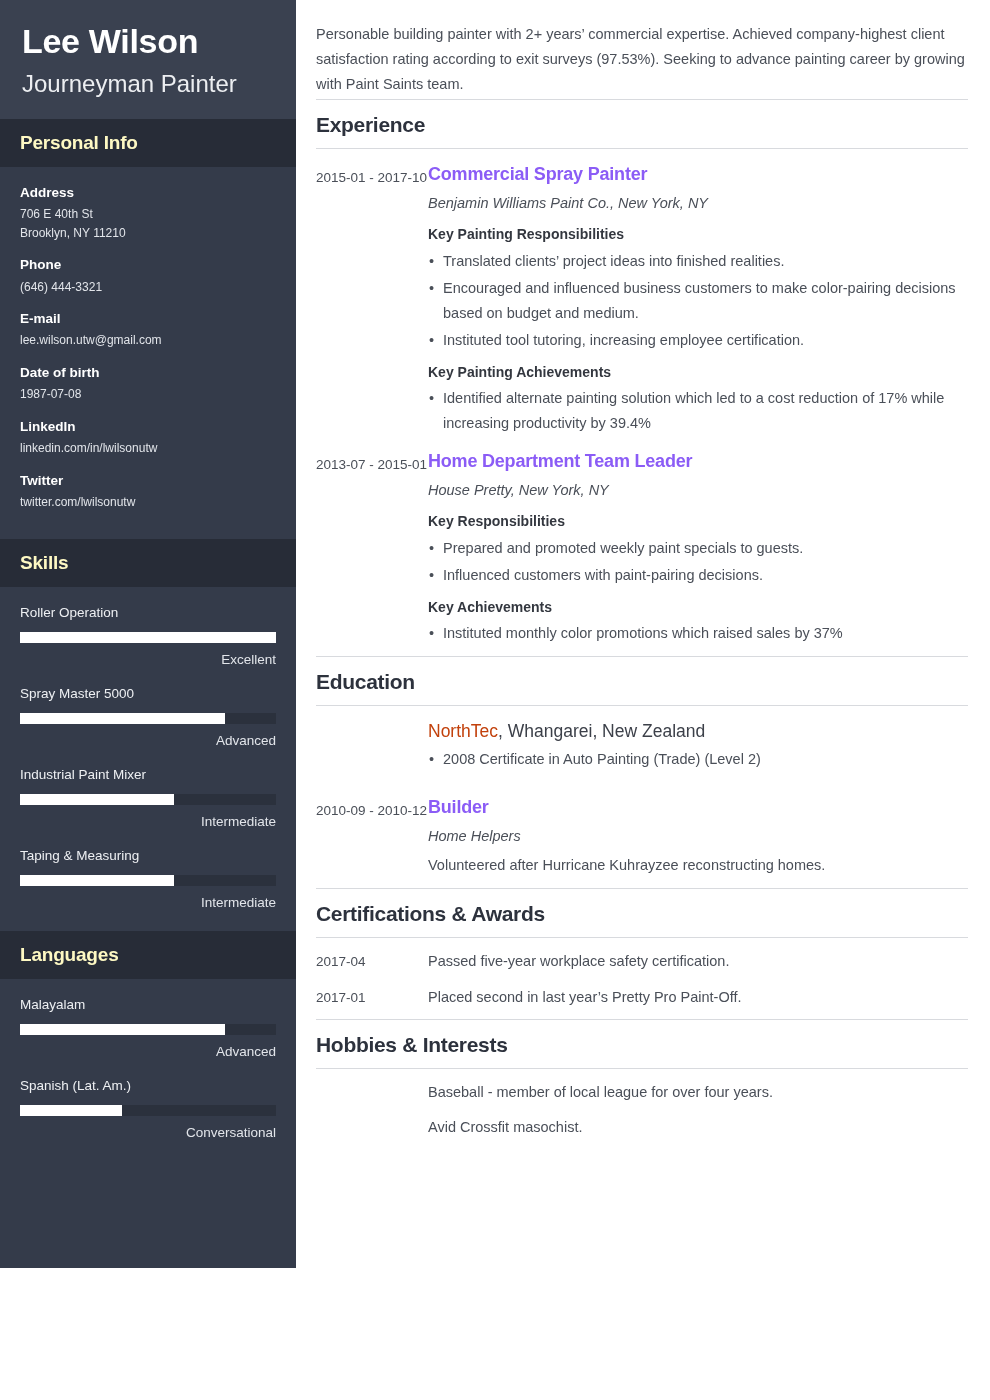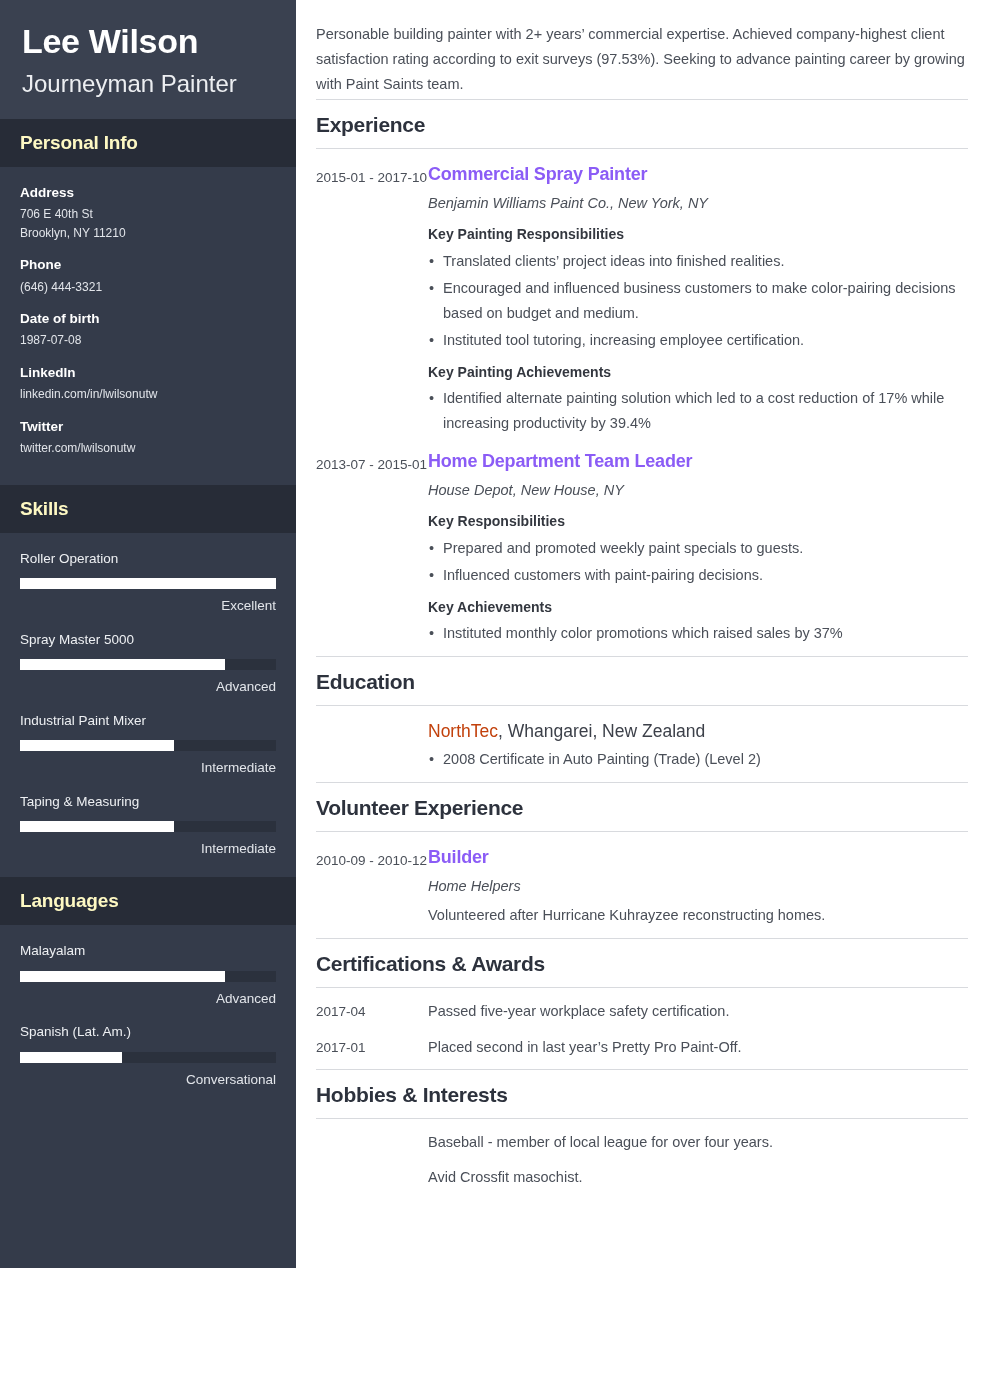--- a/index.html
+++ b/index.html
@@ -135,20 +135,24 @@
     <div class="side-section-title">Personal Info</div>
     <div class="side-body">
       <div class="info-group">
         <div class="info-label">Address</div>
         <div class="info-value">706 E 40th St</div>
         <div class="info-value">Brooklyn, NY 11210</div>
       </div>
       <div class="info-group">
         <div class="info-label">Phone</div>
         <div class="info-value">(646) 444-3321</div>
+      </div>
+      <div class="info-group">
+        <div class="info-label">E-mail</div>
+        <div class="info-value">lee.wilson.utw@gmail.com</div>
       </div>
       <div class="info-group">
         <div class="info-label">Date of birth</div>
         <div class="info-value">1987-07-08</div>
       </div>
       <div class="info-group">
         <div class="info-label">LinkedIn</div>
         <div class="info-value">linkedin.com/in/lwilsonutw</div>
       </div>
       <div class="info-group">
@@ -231,21 +235,21 @@
           <ul class="bullets">
             <li>Identified alternate painting solution which led to a cost reduction of 17% while increasing productivity by 39.4%</li>
           </ul>
         </div>
       </div>
 
       <div class="entry">
         <div class="entry-dates">2013-07 - 2015-01</div>
         <div class="entry-body">
           <div class="entry-role">Home Department Team Leader</div>
-          <div class="entry-org">House Depot, New House, NY</div>
+          <div class="entry-org">House Pretty, New York, NY</div>
           <div class="entry-subhead">Key Responsibilities</div>
           <ul class="bullets">
             <li>Prepared and promoted weekly paint specials to guests.</li>
             <li>Influenced customers with paint-pairing decisions.</li>
           </ul>
           <div class="entry-subhead">Key Achievements</div>
           <ul class="bullets section-pad-bottom">
             <li>Instituted monthly color promotions which raised sales by 37%</li>
           </ul>
         </div>
@@ -259,21 +263,20 @@
         <div class="entry-body">
           <div class="edu-school"><b>NorthTec</b><span>, Whangarei, New Zealand</span></div>
           <ul class="bullets section-pad-bottom">
             <li>2008 Certificate in Auto Painting (Trade) (Level 2)</li>
           </ul>
         </div>
       </div>
     </section>
 
     <section class="section">
-      <h2 class="section-title">Volunteer Experience</h2>
       <div class="entry section-pad-bottom">
         <div class="entry-dates">2010-09 - 2010-12</div>
         <div class="entry-body">
           <div class="entry-role">Builder</div>
           <div class="entry-org">Home Helpers</div>
           <div class="plain-line">Volunteered after Hurricane Kuhrayzee reconstructing homes.</div>
         </div>
       </div>
     </section>
 

